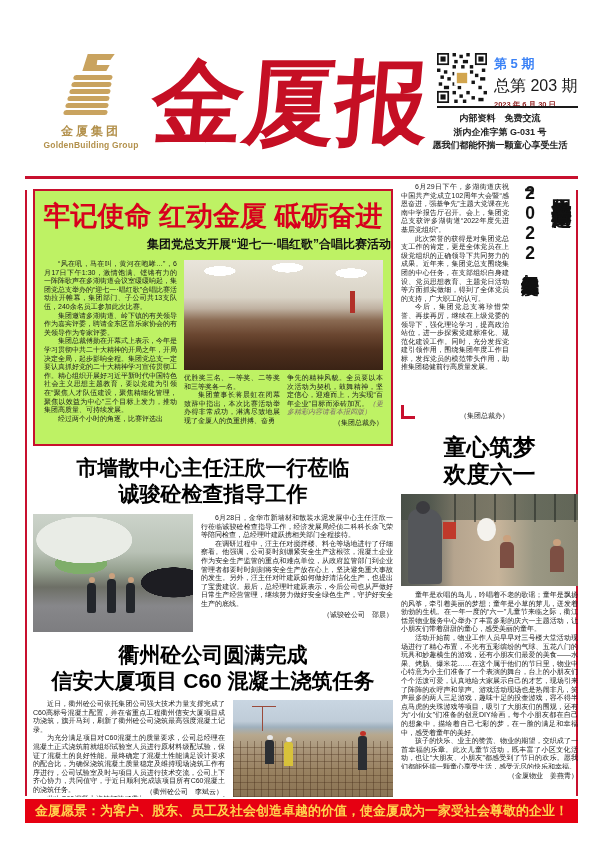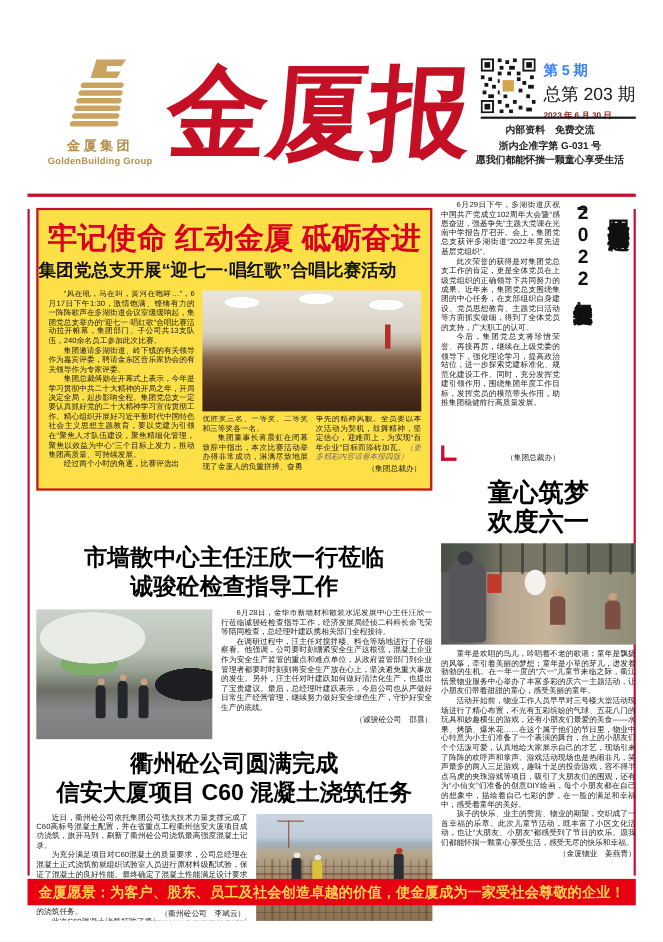--- a/index.html
+++ b/index.html
@@ -25,39 +25,39 @@
   .edge{position:absolute;top:190px;width:2px;height:606px;background:#c8102e;}
   .edge-l{left:25px;} .edge-r{left:576px;}
   
   .bt{font-size:7px;line-height:8.6px;text-align:justify;color:#1a1a1a;}
   .bt p{margin:0;text-indent:2em;}
   .byline{font-size:7px;text-align:right;margin-top:2px;}
   .note{font-style:italic;color:#7d6a6a;}
   h2{margin:0;text-align:center;font-weight:900;color:#000;}
   
   .main-box{position:absolute;left:33px;top:189px;width:360px;height:257px;
-            border:2.5px solid #c8102e;box-sizing:border-box;background:#fde047;}
+            border:2.5px solid #c8102e;box-sizing:border-box;background:#bef264;}
   .main-headline{margin-top:10px;text-align:center;font-size:27px;line-height:30px;
                  font-weight:900;color:#d8001d;white-space:nowrap;}
-  .main-sub{text-align:left;font-size:16px;font-weight:700;color:#111;margin-top:5px;}
+  .main-sub{text-align:right;font-size:12px;font-weight:700;color:#111;margin-top:5px;}
   .main-body{display:flex;gap:7px;margin:7px 8px 0 9px;}
   .mcol1{width:133px;height:178px;overflow:hidden;}
   .mright{flex:1;}
   .photo1{position:relative;width:100%;height:110px;
     background:
       radial-gradient(ellipse 26px 8px at 18% 10%,#fff 0 60%,transparent 61%),
       radial-gradient(ellipse 26px 8px at 52% 7%,#fff 0 60%,transparent 61%),
       radial-gradient(ellipse 26px 8px at 84% 12%,#fff 0 60%,transparent 61%),
       linear-gradient(180deg,#e9e5db 0%,#d9d3c6 34%,#c0b2a2 44%,#8a6a52 55%,#6a4630 68%,#4e2f1d 82%,#3a2315 100%);}
   .ph1-flag{position:absolute;right:14%;top:28%;width:5px;height:20%;background:#b23028;}
   .mrow2{display:flex;gap:7px;margin-top:4px;}
   .mcol2,.mcol3{flex:1;height:60px;overflow:hidden;}
   
   .wall{position:absolute;left:33px;top:455px;width:360px;}
-  .wall h2,.qz h2{font-size:21px;line-height:26px;margin-top:40px;}
+  .wall h2,.qz h2{font-size:21px;line-height:26px;}
   .wall-row{display:flex;gap:8px;margin-top:7px;}
   .photo2{position:relative;width:160px;height:118px;flex:none;
     background:
       radial-gradient(ellipse 70px 34px at 32% 22%,#e9ece6 0 68%,transparent 69%),
       radial-gradient(ellipse 40px 16px at 30% 42%,#7fae6a 0 65%,transparent 66%),
       radial-gradient(ellipse 48px 22px at 88% 58%,#1d1d22 0 68%,transparent 69%),
       linear-gradient(180deg,#ccd3ca 0%,#b9c2b6 32%,#95a08f 48%,#6d6f66 62%,#87878a 78%,#7d7d80 100%);}
   .p2fig{position:absolute;bottom:16%;width:9px;height:30px;background:#23262b;border-radius:4px 4px 2px 2px;}
   .p2fig::before{content:"";position:absolute;top:-6px;left:2px;width:6px;height:6px;border-radius:50%;background:#caa17e;}
   .wall-text{flex:1;height:118px;overflow:hidden;}

